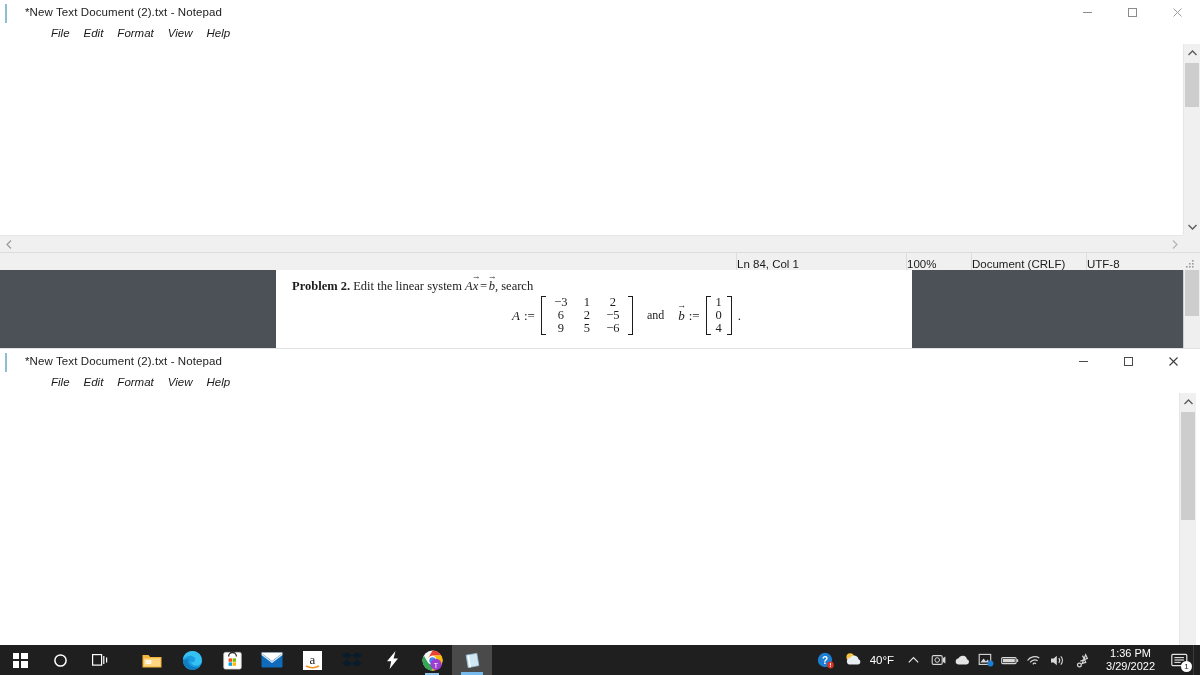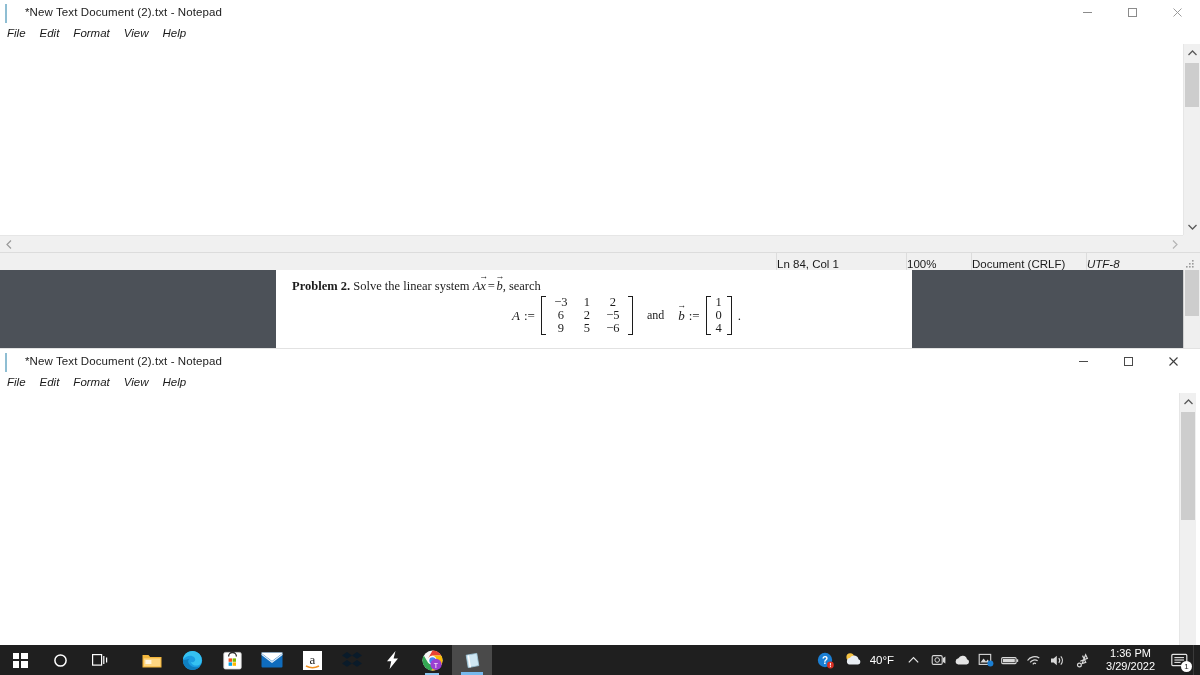--- a/index.html
+++ b/index.html
@@ -74,20 +74,21 @@
   }
   .winctrl svg { display: block; }
 
   .menubar {
     height: 20px;
     display: flex;
     align-items: center;
     background: #ffffff;
     font-size: 11.5px;
     color: #1a1a1a;
+    margin-left: 44px;
   }
   .menubar .mi {
     padding: 1px 7px 2px 7px;
     white-space: nowrap;
     line-height: 15px;
   }
 
   .editor {
     background: #ffffff;
     position: relative;
@@ -157,23 +158,23 @@
   }
   .statusbar .cell {
     border-left: 1px solid #dcdcdc;
     height: 22px;
     display: flex;
     align-items: center;
     box-sizing: border-box;
     white-space: nowrap;
   }
   .sb-ln   { width: 130px; }
-  .sb-zoom { width: 65px;  }
+  .sb-zoom { width: 65px; margin-left: 40px;  }
   .sb-eol  { width: 115px; }
-  .sb-enc  { width: 95px; font-style: italic;  }
+  .sb-enc  { width: 95px;  }
   .grip {
     width: 15px; height: 15px;
     margin-left: 2px; margin-right: 2px;
     position: relative;
     flex: 0 0 auto;
   }
 
   
   #win1 {
     left: 0; top: 0;
@@ -466,21 +467,21 @@
     </span>
   </div>
 </div>
 
 <div id="overlay-band">
 
   <div id="math-panel">
 
     <div class="prob-line">
       <b>Problem 2.</b>
-      <span>Solve the linear system</span>
+      <span>Edit the linear system</span>
       <span class="mi">A<span class="vecb"><span class="arrowhat">→</span>x</span> = <span class="vecb"><span class="arrowhat">→</span>b</span></span><span>, search</span>
     </div>
 
     <div class="eq-row">
       <span class="lbl">A</span>
       <span class="defeq">:=</span>
 
       <span class="matrix">
         <span class="brk l"></span>
         <span class="mgrid cols3">

